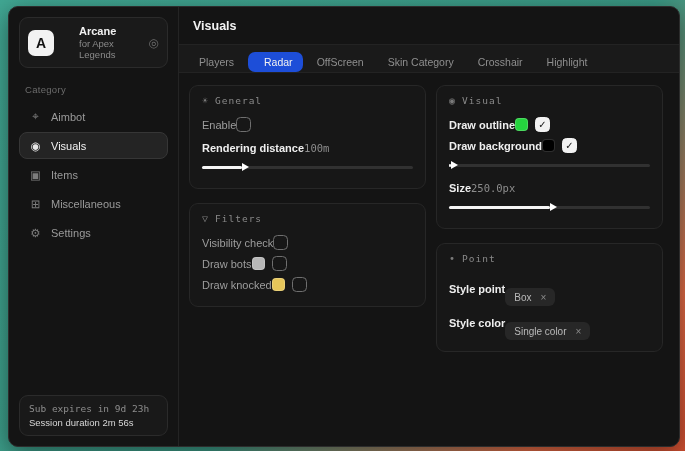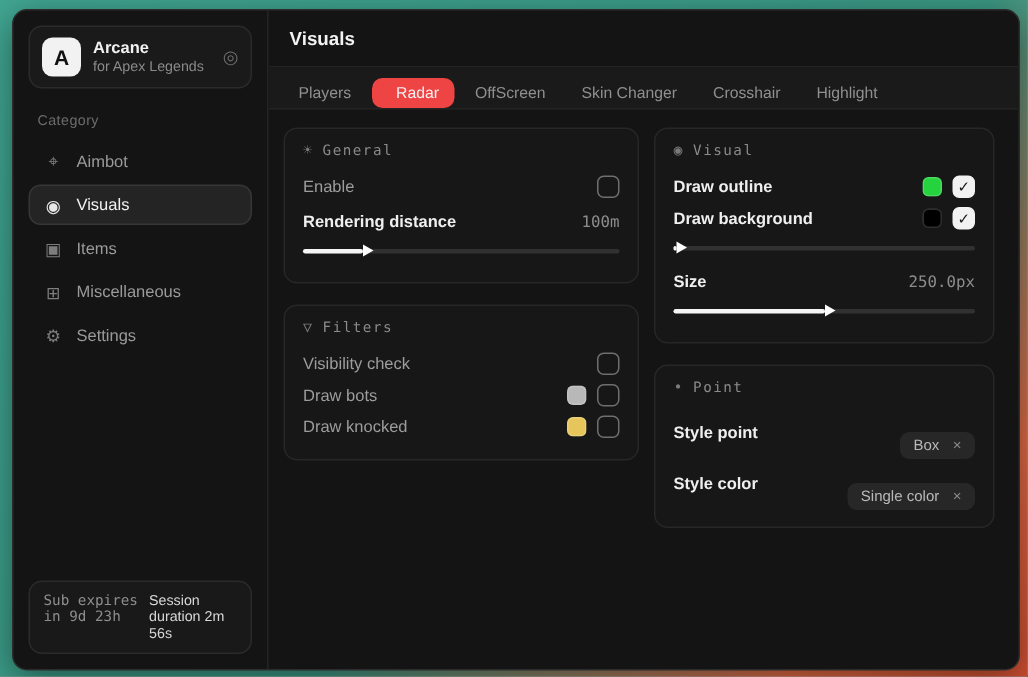--- a/index.html
+++ b/index.html
@@ -17,57 +17,57 @@
   
   .sidebar { width:170px; flex:none; border-right:1px solid #242424; display:flex; flex-direction:column; padding:10px; }
   .logo-card {
     display:flex; align-items:center; gap:8px; padding:7px 8px;
     border:1px solid #2b2b2b; border-radius:9px; background:#1a1a1a;
   }
   .logo-badge {
     width:26px; height:26px; border-radius:7px; background:#f2f2f2; color:#111;
     font-weight:bold; font-size:14px; display:flex; align-items:center; justify-content:center; flex:none;
   }
-  .logo-text { flex:1; min-width:0; }
+  .logo-text { flex:1; min-width:0;margin-left:17px; }
   .logo-title { font-size:11px; font-weight:bold; color:#f1f1f1; }
   .logo-sub { font-size:9.5px; color:#8a8a8a; margin-top:1px; }
   .logo-action { color:#6f6f6f; font-size:12px; flex:none; cursor:pointer; }
   .category { font-size:9.5px; color:#6c6c6c; margin:16px 6px 8px; letter-spacing:.3px; }
   .nav { display:flex; flex-direction:column; gap:2px; }
   .nav-item {
     display:flex; align-items:center; gap:9px; height:27px; padding:0 9px;
     border:1px solid transparent; border-radius:8px; color:#9a9a9a; font-size:11px; cursor:pointer;
   }
   .nav-item .nicon { width:13px; font-size:11.5px; color:#7d7d7d; text-align:center; }
   .nav-item.selected { background:#242424; border-color:#363636; color:#f2f2f2; }
   .nav-item.selected .nicon { color:#e7e7e7; }
   .status-card {
     margin-top:auto; border:1px solid #2b2b2b; border-radius:9px; background:#191919;
-    padding:7px 9px; display:flex; flex-direction:row; gap:3px;
+    padding:7px 9px; display:flex; flex-direction:column; gap:3px;
   }
   .status-line1 { font-family:"DejaVu Sans Mono", monospace; font-size:9.5px; color:#8d8d8d; }
   .status-line2 { font-family:Liberation Sans, sans-serif; font-size:9.5px; color:#d8d8d8; }
   
   .main { flex:1; display:flex; flex-direction:column; min-width:0; }
   .main-header { height:38px; display:flex; align-items:center; padding:0 14px; border-bottom:1px solid #232323; }
   .main-title { font-size:12.5px; font-weight:bold; color:#f3f3f3; }
   .tabbar { height:28px; background:#1a1a1a; border-bottom:1px solid #232323; display:flex; align-items:flex-end; gap:4px; padding:0 10px; }
   .tab { font-size:10.5px; color:#8f8f8f; padding:4px 10px; border-radius:7px; cursor:pointer; white-space:nowrap; }
-  .tab.selected { background:#ef4444; color:#f2f2f2;padding-left:16px; }
+  .tab.selected { background:#1d4ed8; color:#f2f2f2;padding-left:16px; }
   .content { flex:1; display:flex; gap:10px; padding:12px 16px 12px 10px; align-items:flex-start; }
   .col { display:flex; flex-direction:column; gap:14px; }
   .col-left { width:237px; flex:none; }
   .col-right { width:227px; flex:none; }
   .panel { border:1px solid #272727; border-radius:9px; background:#171717; padding:9px 12px 11px; display:flex; flex-direction:column; }
   .panel-title {
     font-family:"DejaVu Sans Mono", monospace; font-size:9.5px; color:#8a8a8a;
     letter-spacing:1px; display:flex; align-items:center; gap:7px; margin-bottom:8px;
   }
   .panel-title .picon { font-size:10px; color:#7a7a7a; letter-spacing:0; }
-  .row { display:flex; align-items:center; justify-content:space-between; min-height:21px; }
+  .row { display:flex; align-items:center; min-height:21px; }
   .row-label { font-size:11px; color:#9d9d9d; }
   .row-label.strong { color:#efefef; font-weight:bold; }
   .row-value { font-family:"DejaVu Sans Mono", monospace; font-size:10.5px; color:#8d8d8d; }
   .controls { display:flex; align-items:center; gap:7px; }
   .swatch { width:13px; height:13px; border-radius:4px; border:1px solid rgba(255,255,255,.18); }
   .checkbox {
     width:15px; height:15px; border-radius:4.5px; border:1.5px solid #6f6f6f;
     background:transparent; display:flex; align-items:center; justify-content:center;
     font-size:10px; color:transparent; cursor:pointer; flex:none;
   }
@@ -134,21 +134,21 @@
 
   <div class="main">
     <div class="main-header">
       <div class="main-title">Visuals</div>
     </div>
 
     <div class="tabbar">
       <div class="tab">Players</div>
       <div class="tab selected">Radar</div>
       <div class="tab">OffScreen</div>
-      <div class="tab">Skin Changer</div>
+      <div class="tab">Skin Category</div>
       <div class="tab">Crosshair</div>
       <div class="tab">Highlight</div>
     </div>
 
     <div class="content">
 
       <div class="col col-left">
 
         <div class="panel">
           <div class="panel-title">

